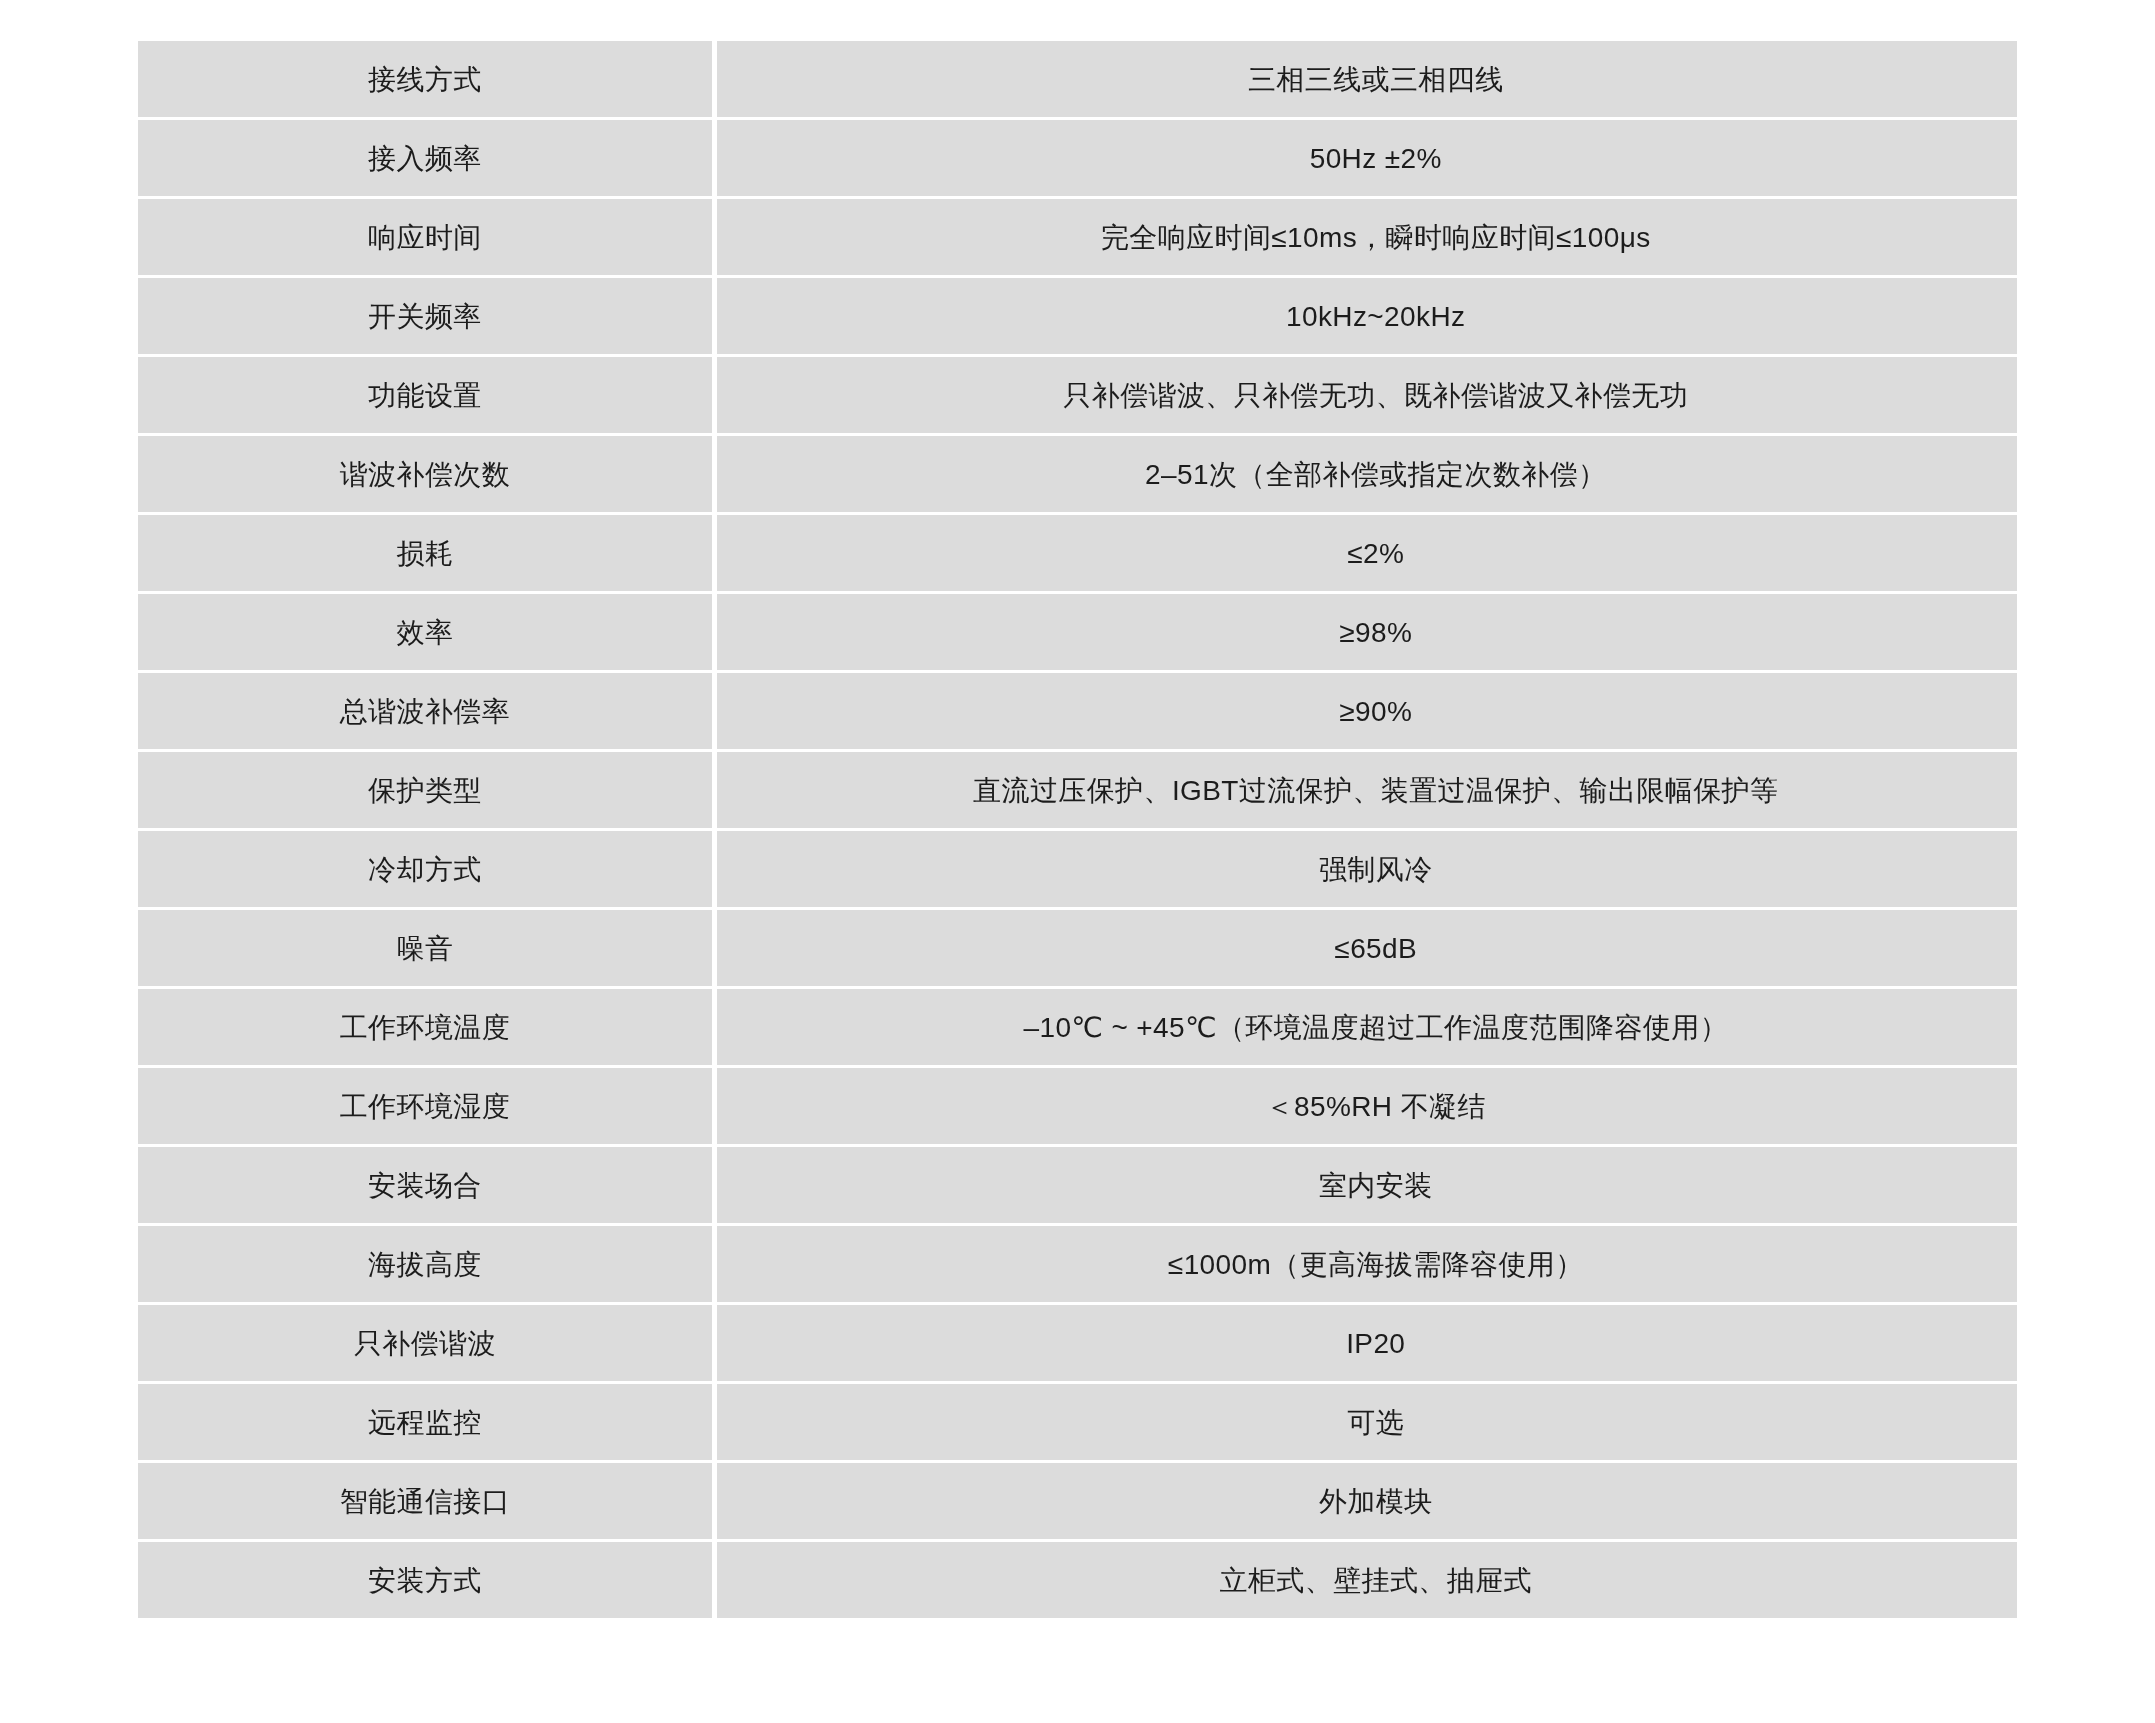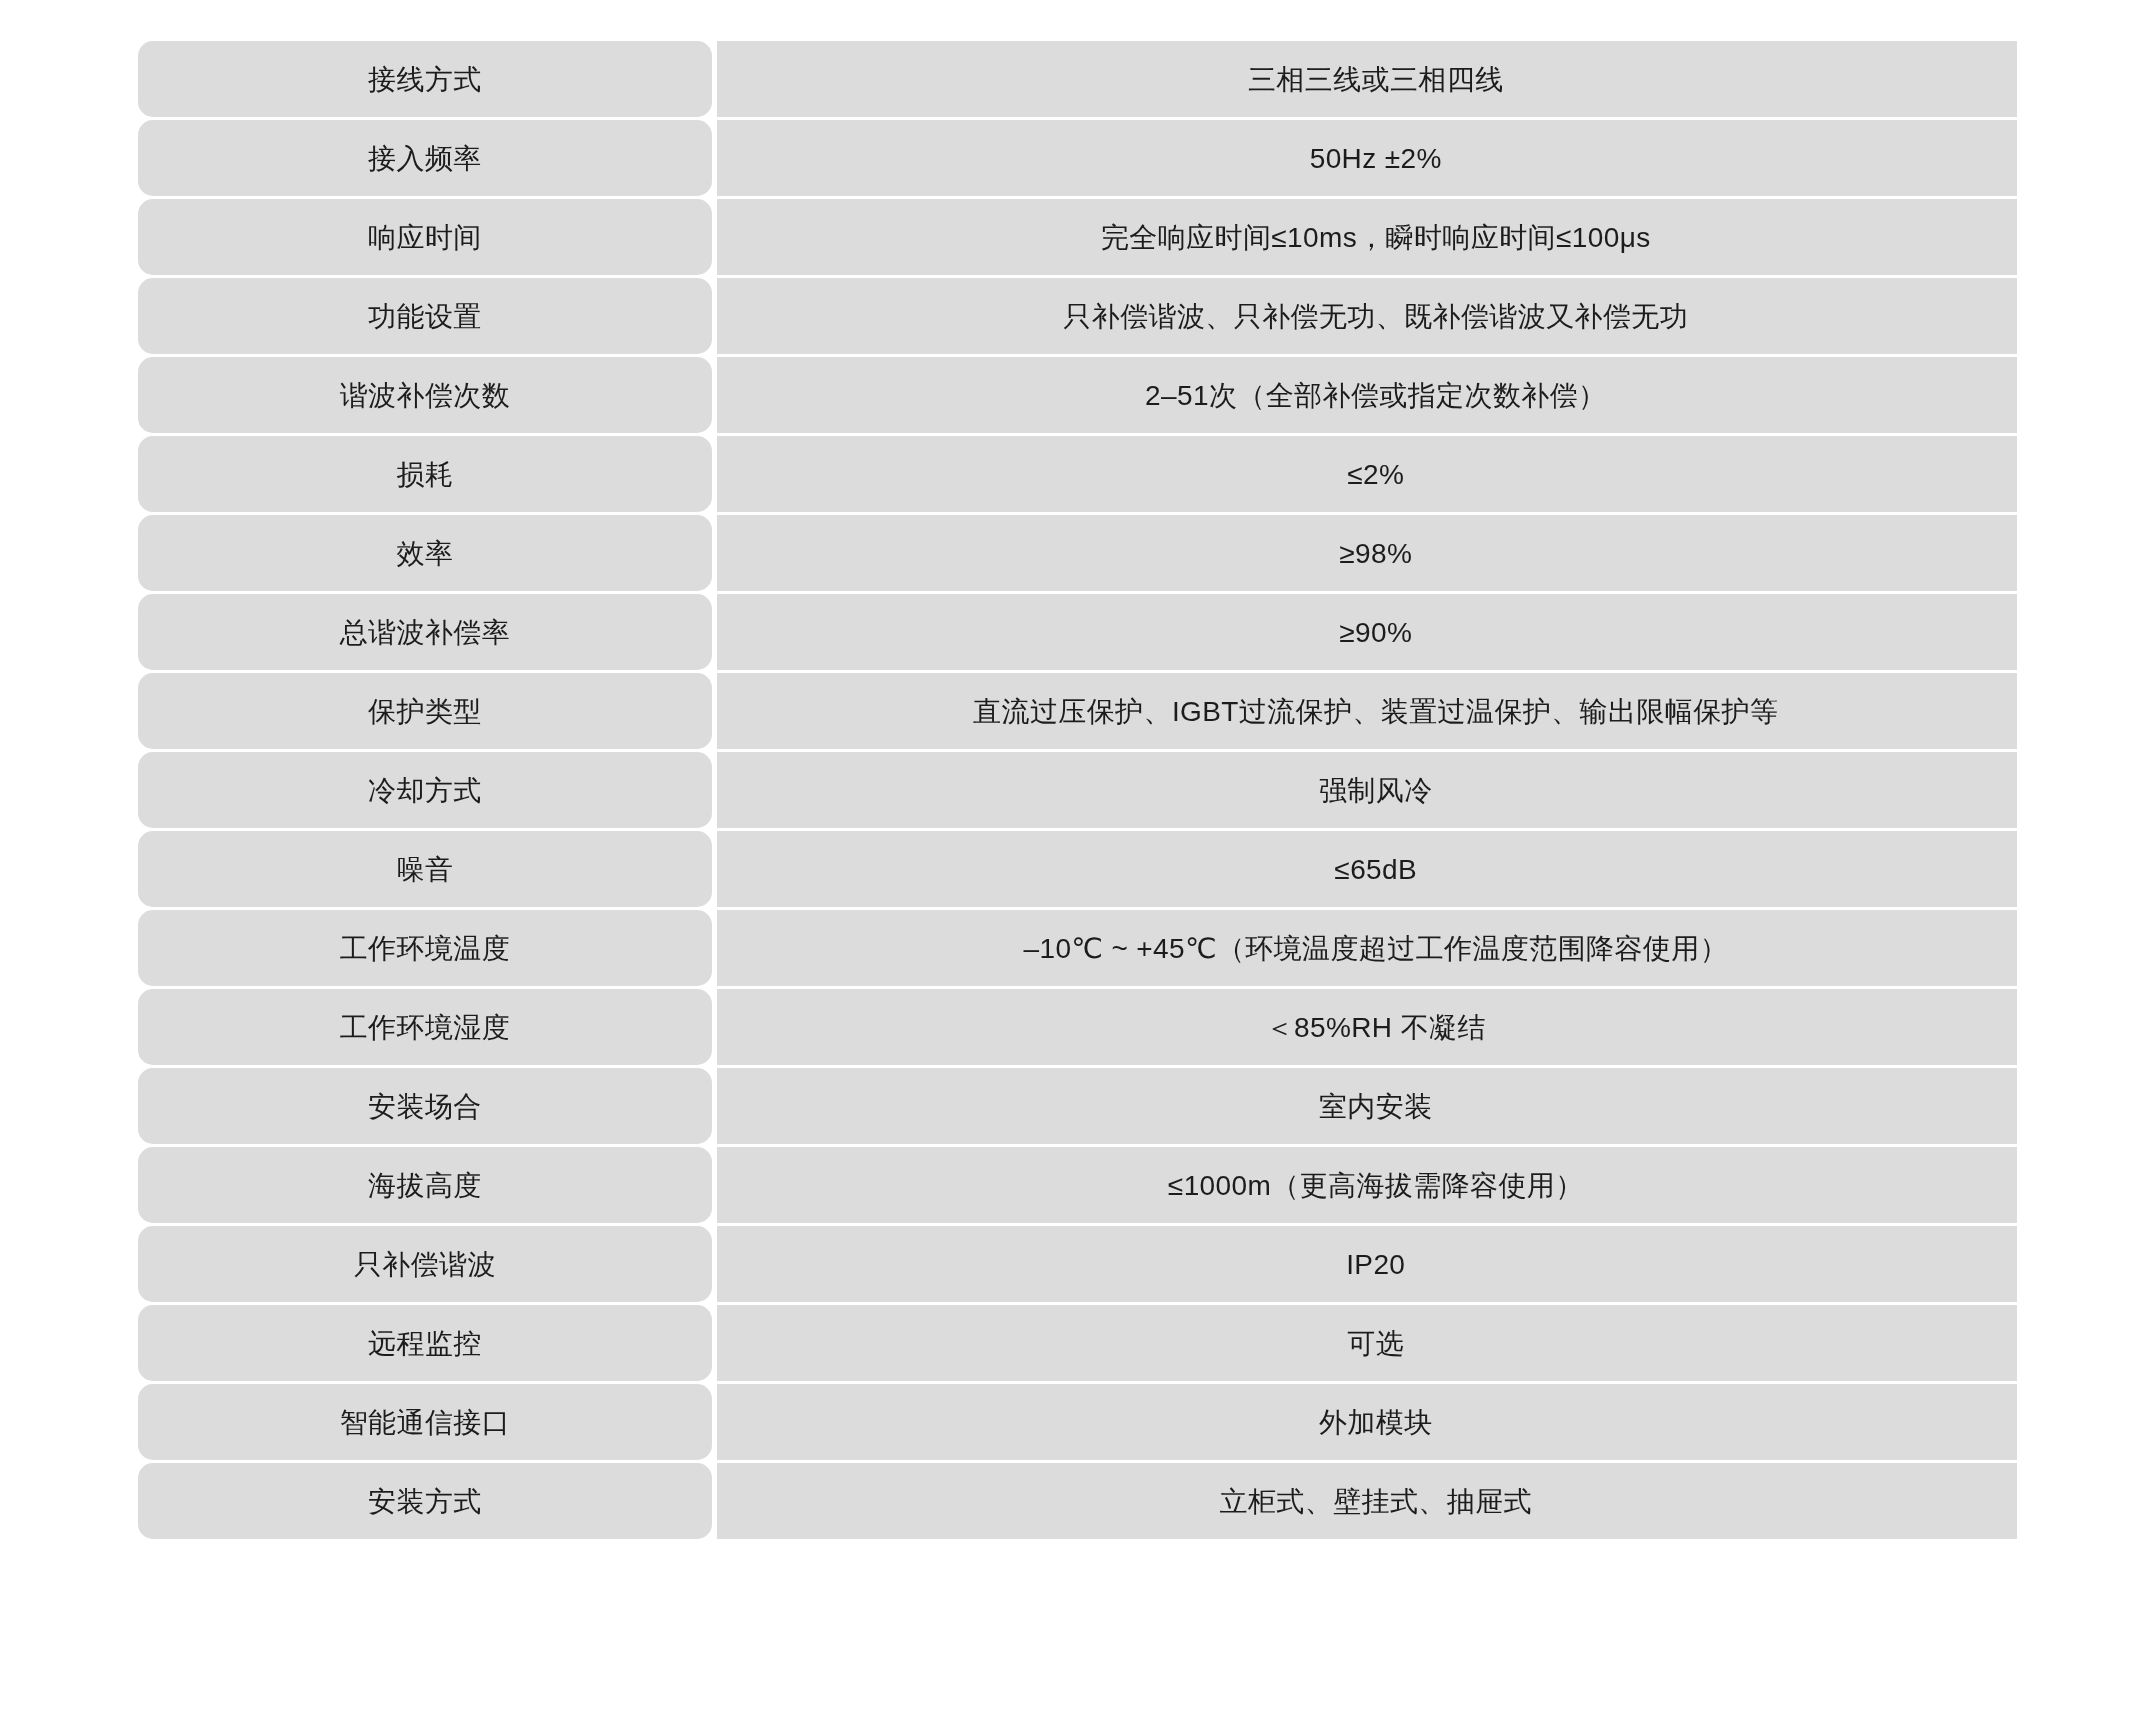--- a/index.html
+++ b/index.html
@@ -48,21 +48,20 @@
     letter-spacing: 0.4px;
     color: #1c1c1c;
     box-sizing: border-box;
   }
   .spec-table td.gap {
     background: #ffffff;
     padding: 0;
   }
   .spec-table td.label {
     font-size: 28px;
-    border-radius: 15px;
   }
   .spec-table td.value {
     font-size: 28px;
     padding-left: 26px;
   }
 </style>
 </head>
 <body>
 
 <div class="page">
@@ -80,20 +79,25 @@
         </tr>
         <tr>
           <td class="label">接入频率</td>
           <td class="gap"></td>
           <td class="value">50Hz ±2%</td>
         </tr>
         <tr>
           <td class="label">响应时间</td>
           <td class="gap"></td>
           <td class="value">完全响应时间≤10ms，瞬时响应时间≤100μs</td>
+        </tr>
+        <tr>
+          <td class="label">开关频率</td>
+          <td class="gap"></td>
+          <td class="value">10kHz~20kHz</td>
         </tr>
         <tr>
           <td class="label">功能设置</td>
           <td class="gap"></td>
           <td class="value">只补偿谐波、只补偿无功、既补偿谐波又补偿无功</td>
         </tr>
         <tr>
           <td class="label">谐波补偿次数</td>
           <td class="gap"></td>
           <td class="value">2–51次（全部补偿或指定次数补偿）</td>

